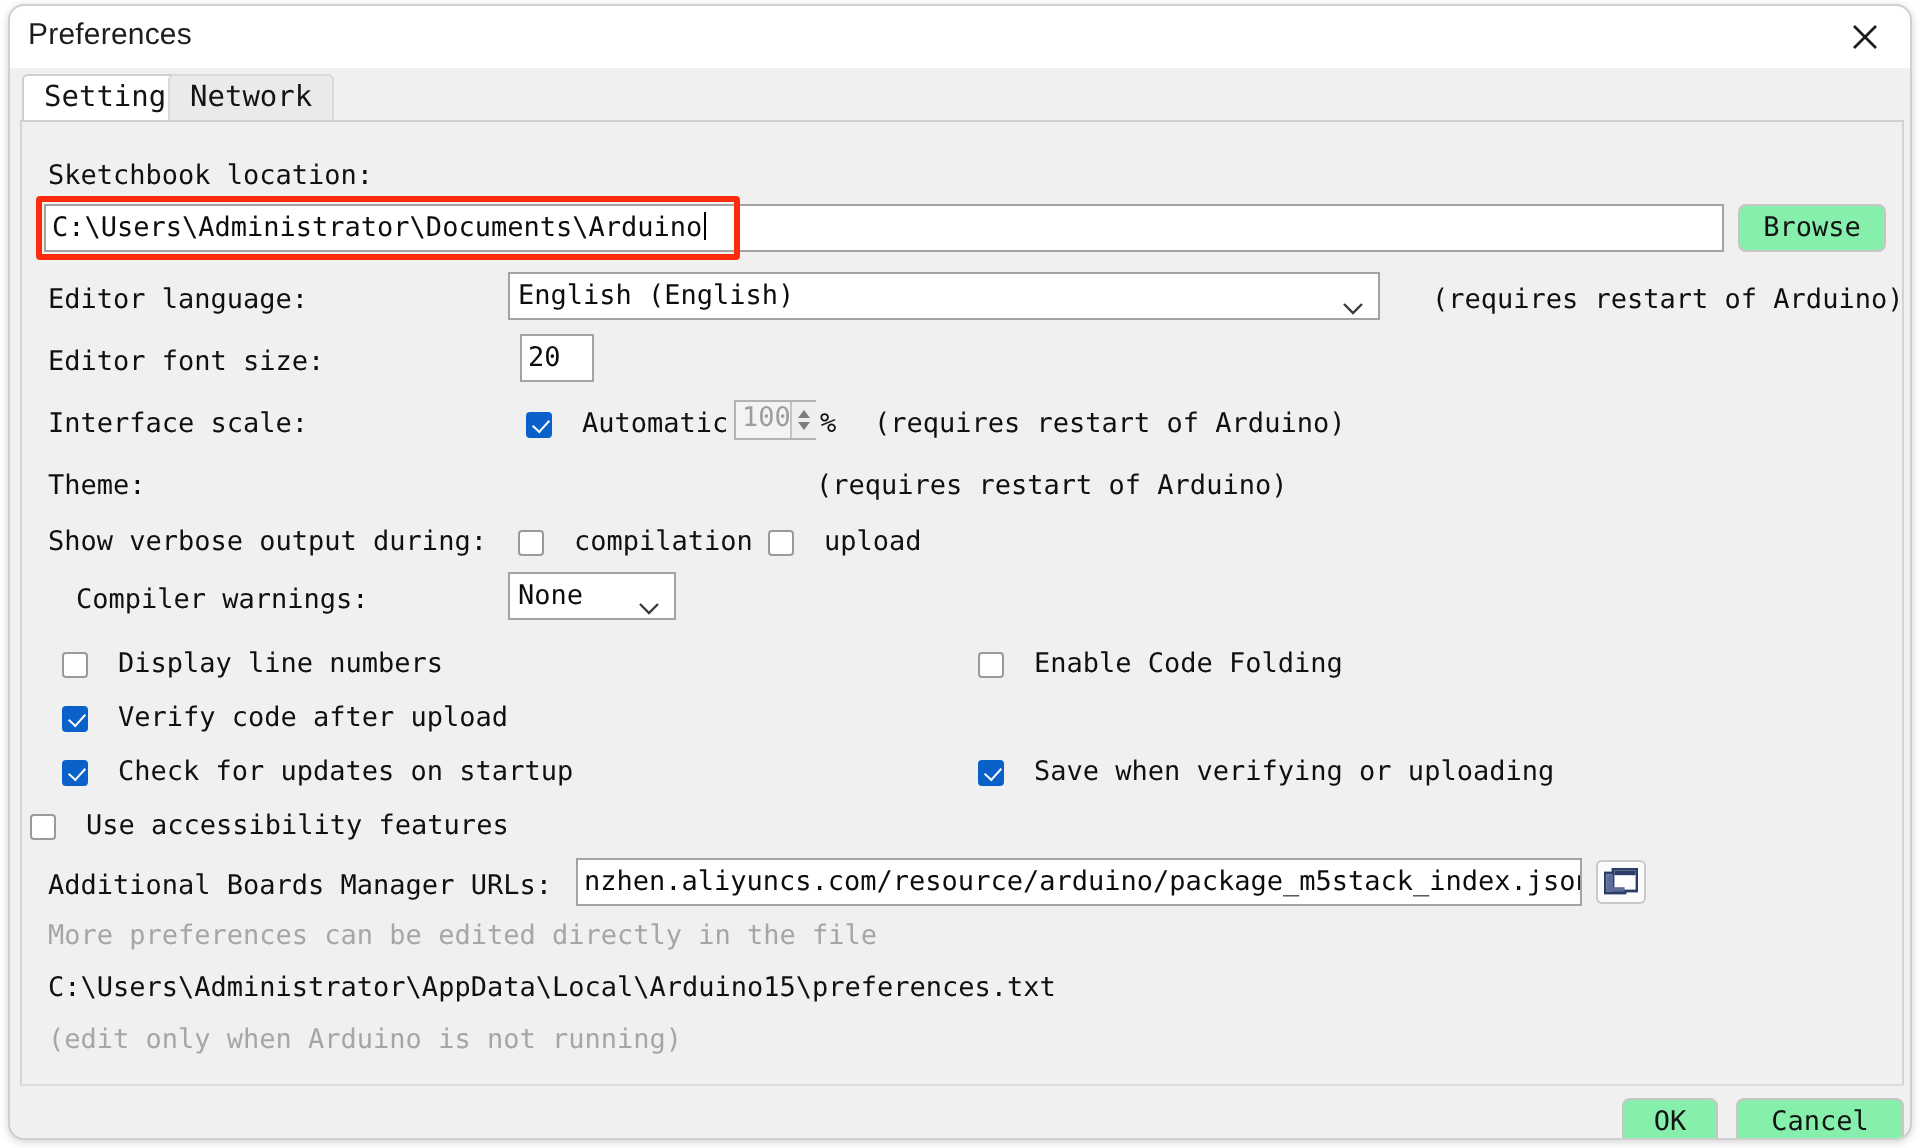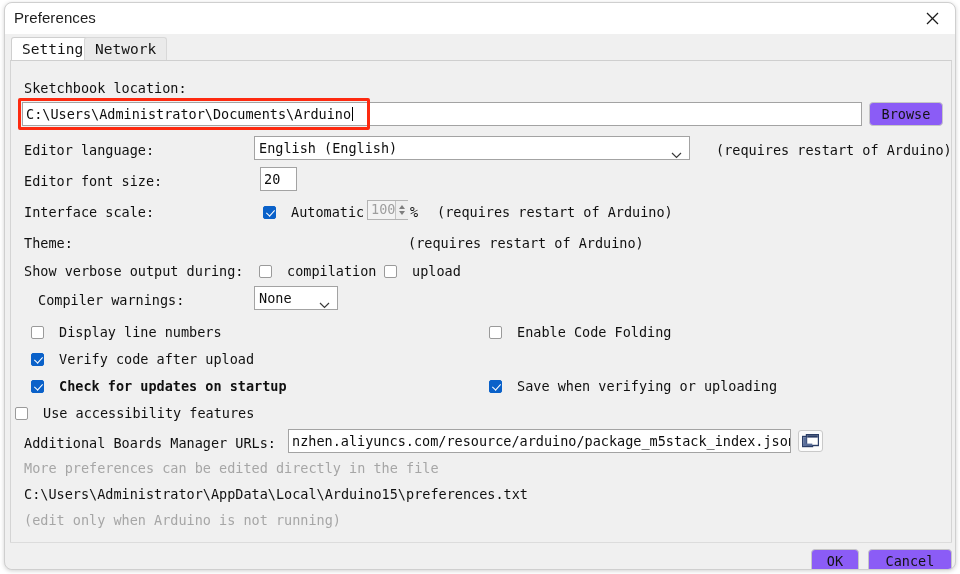--- a/index.html
+++ b/index.html
@@ -146,21 +146,21 @@
     position: absolute;
     border: 3px solid #fd2a10;
     border-radius: 2px;
     box-sizing: border-box;
     pointer-events: none;
   }
 
   
   .btn {
     position: absolute;
-    background: #8b5cf6;
+    background: #86efac;
     border: 1px solid #c6c6c6;
     border-radius: 4px;
     box-sizing: border-box;
     font-family: "DejaVu Sans Mono", monospace;
     font-size: 13.5px;
     color: #131313;
     text-align: center;
     cursor: default;
     display: flex;
     align-items: center;
@@ -377,21 +377,21 @@
     </div>
 
     <div class="cbrow" style="left:20px; top:263px;">
       <span class="cbox"></span>
       <span class="cbl">Display line numbers</span>
     </div>
     <div class="cbrow" style="left:20px; top:290px;">
       <span class="cbox checked"></span>
       <span class="cbl">Verify code after upload</span>
     </div>
-    <div class="cbrow" style="left:20px; top:317px;font-weight:bold;">
+    <div class="cbrow" style="left:20px; top:317px;">
       <span class="cbox checked"></span>
       <span class="cbl">Check for updates on startup</span>
     </div>
     <div class="cbrow" style="left:4px; top:344px;">
       <span class="cbox"></span>
       <span class="cbl">Use accessibility features</span>
     </div>
 
     <div class="cbrow" style="left:478px; top:263px;">
       <span class="cbox"></span>

